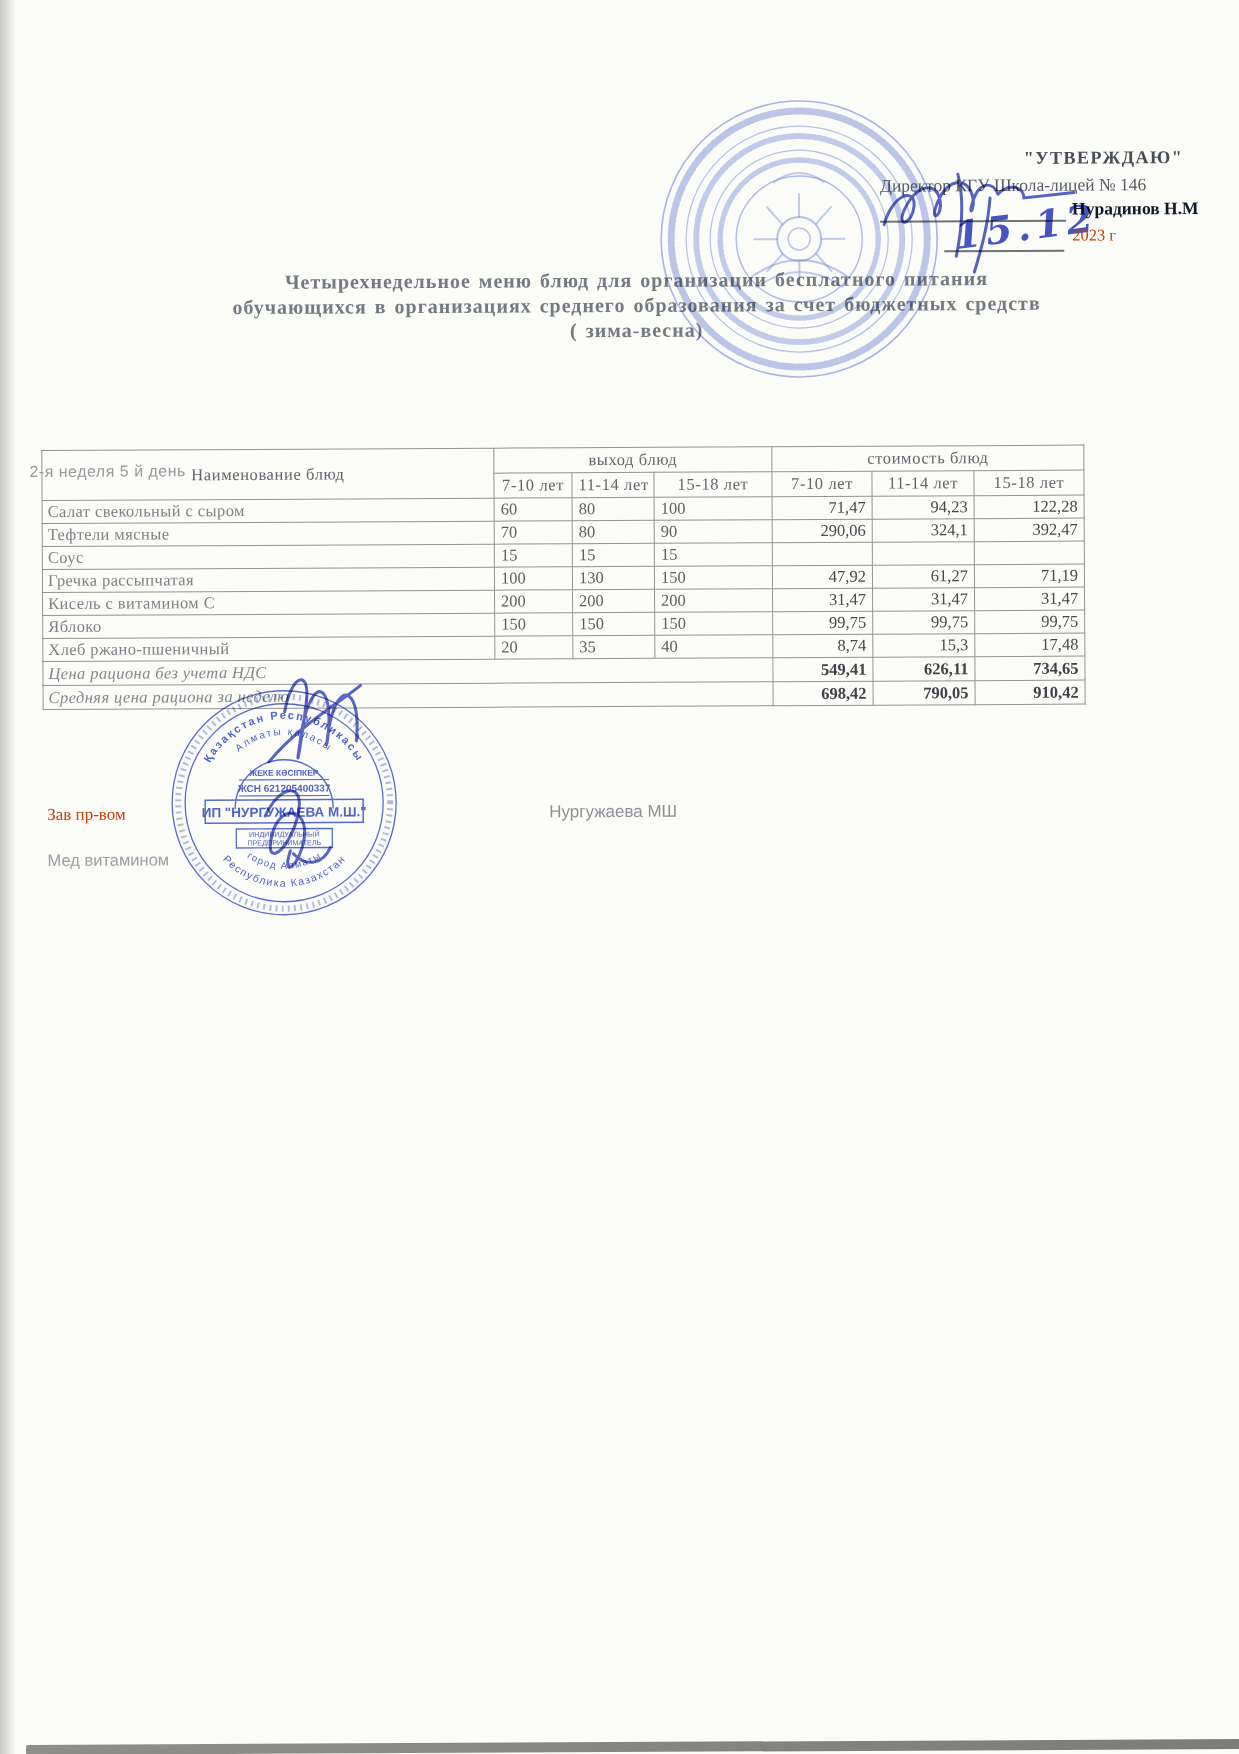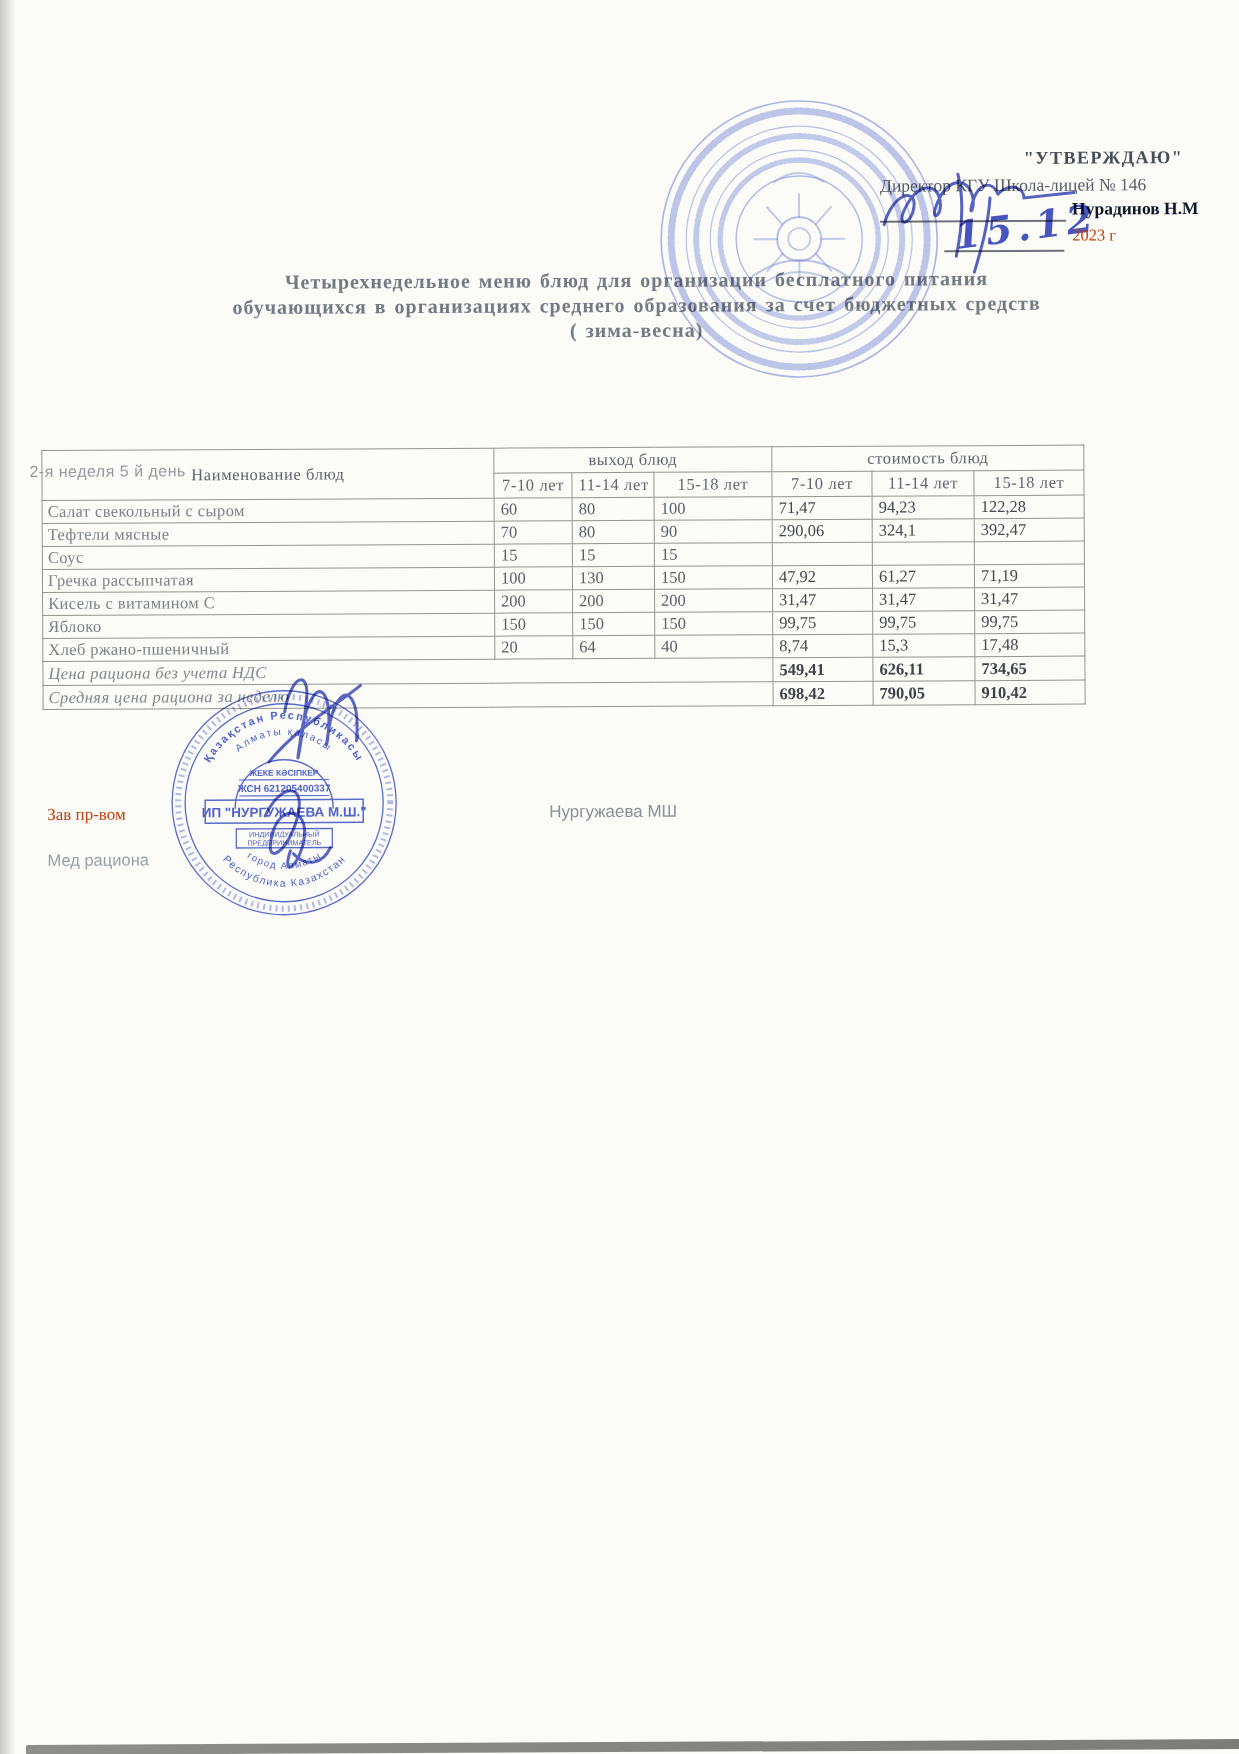--- a/index.html
+++ b/index.html
@@ -54,21 +54,21 @@
     border-collapse:collapse; table-layout:fixed;
     font-size:16.5px; color:#555a5f; background:transparent;
   }
   .menu th, .menu td { border:1px solid #92958d; padding:0 6px; overflow:hidden; white-space:nowrap; }
   .menu thead tr { height:25px; }
   .menu th { font-weight:normal; color:#60656b; letter-spacing:.6px; }
   .menu tr.data { height:23px; }
   .menu tr.summary { height:24px; }
   .menu td.name { text-align:left; color:#7d8286; letter-spacing:.4px; padding-left:5px; }
   .menu td.num { color:#5b6065; }
-  .menu td.price { text-align:left; color:#44484c; }
+  .menu td.price { text-align:right; color:#44484c; }
   .menu td.sumname { text-align:left; font-style:italic; color:#83888d; padding-left:5px; letter-spacing:.4px; }
   .menu td.sum { font-weight:bold; color:#3f4347; }
   
   .label-prod { position:absolute; left:48px; top:802px; font-family:Liberation Serif, serif; font-size:17px; color:#c2410c; }
   .label-med  { position:absolute; left:48px; top:848px; font-family:"Liberation Sans", sans-serif; font-size:16.5px; color:#9aa0a5; }
   .resp-name  { position:absolute; left:550px; top:802px; font-family:"Liberation Sans", sans-serif; font-size:17px; color:#8b9196;text-align:center; }
   
   svg.stamp, svg.ink { position:absolute; mix-blend-mode:multiply; }
   #school-stamp { left:658px; top:95px; }
   #ip-stamp { left:170px; top:686px; }
@@ -174,21 +174,21 @@
           <td class="num">150</td>
           <td class="num">150</td>
           <td class="num">150</td>
           <td class="price">99,75</td>
           <td class="price">99,75</td>
           <td class="price">99,75</td>
         </tr>
         <tr class="data">
           <td class="name">Хлеб ржано-пшеничный</td>
           <td class="num">20</td>
-          <td class="num">64</td>
+          <td class="num">35</td>
           <td class="num">40</td>
           <td class="price">8,74</td>
           <td class="price">15,3</td>
           <td class="price">17,48</td>
         </tr>
         <tr class="summary">
           <td class="sumname" colspan="4">Цена рациона без учета НДС</td>
           <td class="price sum">549,41</td>
           <td class="price sum">626,11</td>
           <td class="price sum">734,65</td>
@@ -196,21 +196,21 @@
         <tr class="summary">
           <td class="sumname" colspan="4">Средняя цена рациона за неделю</td>
           <td class="price sum">698,42</td>
           <td class="price sum">790,05</td>
           <td class="price sum">910,42</td>
         </tr>
       </tbody>
     </table>
 
     <div class="label-prod">Зав пр-вом</div>
-    <div class="label-med">Мед рациона</div>
+    <div class="label-med">Мед витамином</div>
     <div class="resp-name">Нургужаева МШ</div>
 
     <svg id="school-stamp" class="stamp" width="290" height="290" viewBox="0 0 290 290">
       <g fill="none" stroke="#7d8ed8" stroke-linecap="round">
         <circle cx="145" cy="145" r="138" stroke-width="1.6" opacity=".65"></circle>
         <circle cx="145" cy="145" r="128" stroke-width="7" stroke-dasharray="2 3.6" opacity=".5"></circle>
         <circle cx="145" cy="145" r="113" stroke-width="1.2" opacity=".55"></circle>
         <circle cx="145" cy="145" r="103" stroke-width="6" stroke-dasharray="2 3.1" opacity=".45"></circle>
         <circle cx="145" cy="145" r="89" stroke-width="1.2" opacity=".55"></circle>
         <circle cx="145" cy="145" r="79" stroke-width="5.5" stroke-dasharray="1.8 2.9" opacity=".45"></circle>

